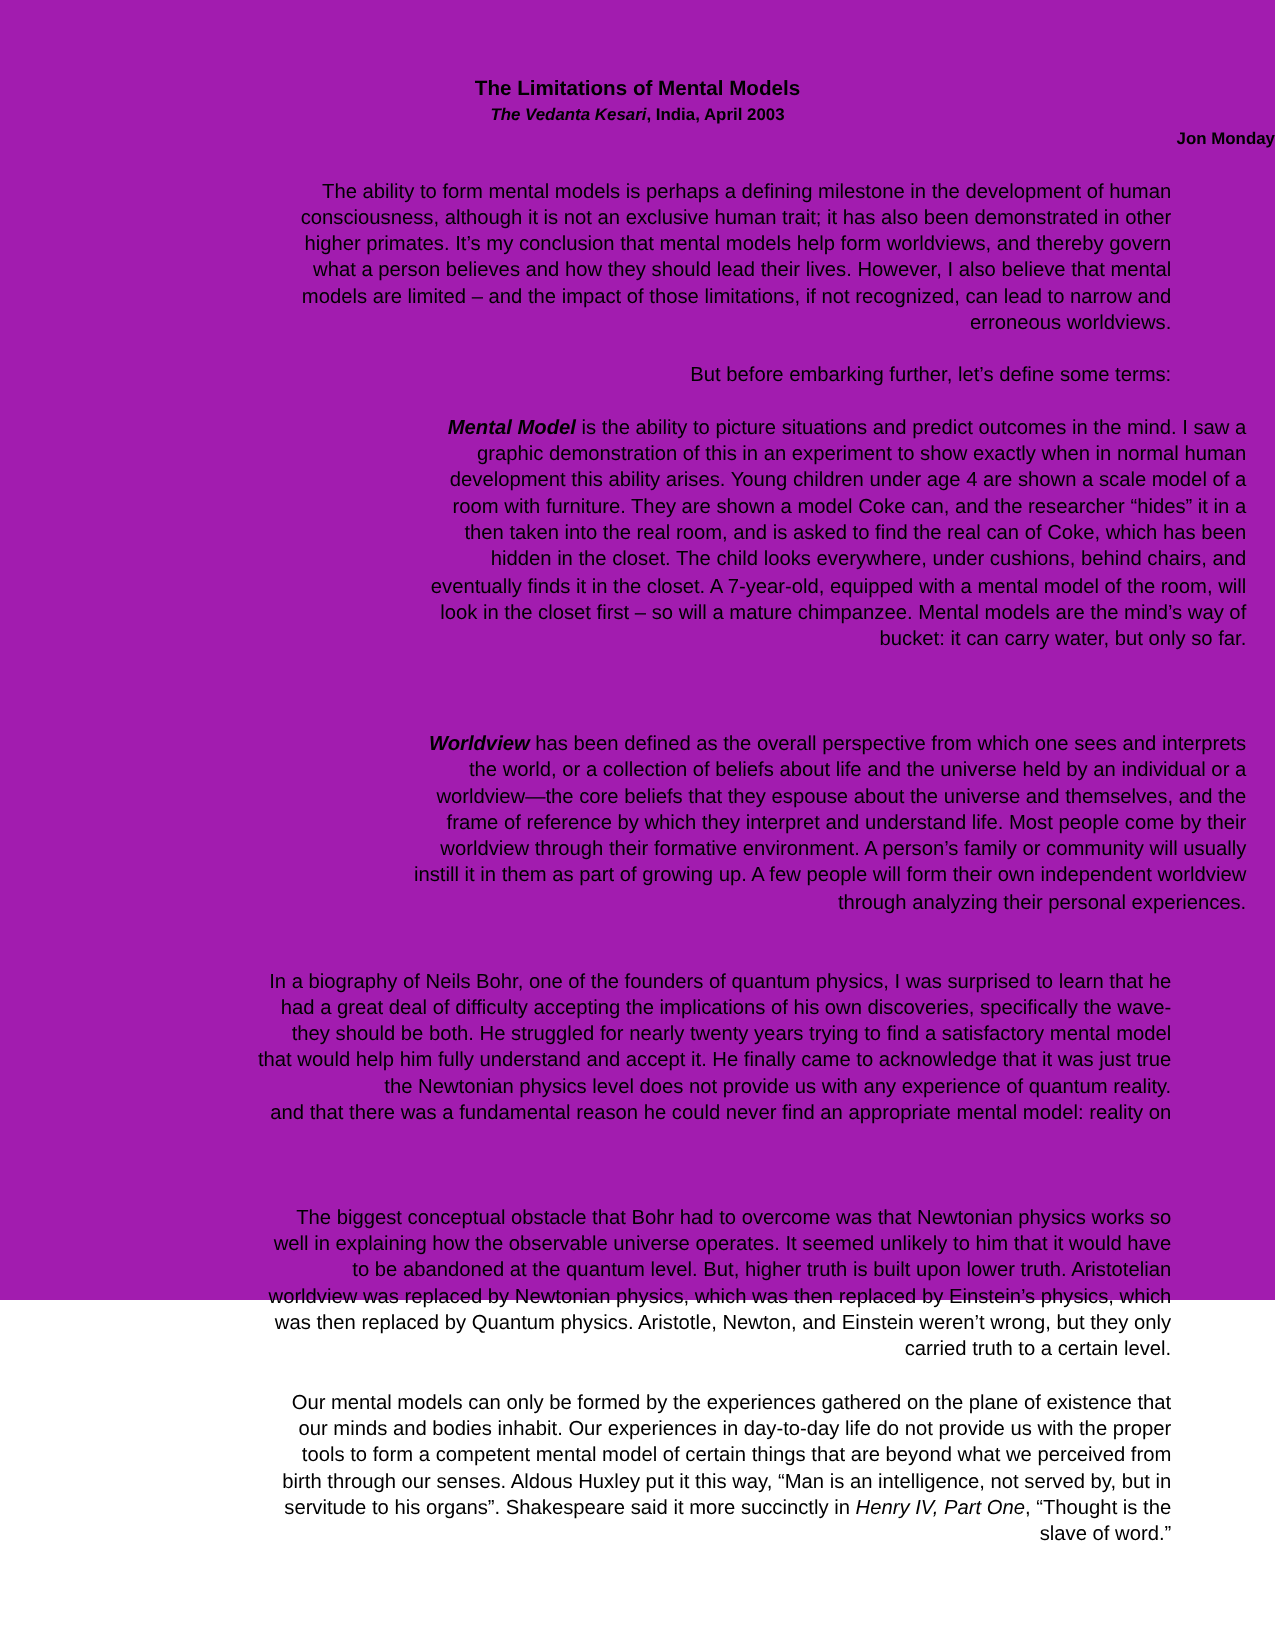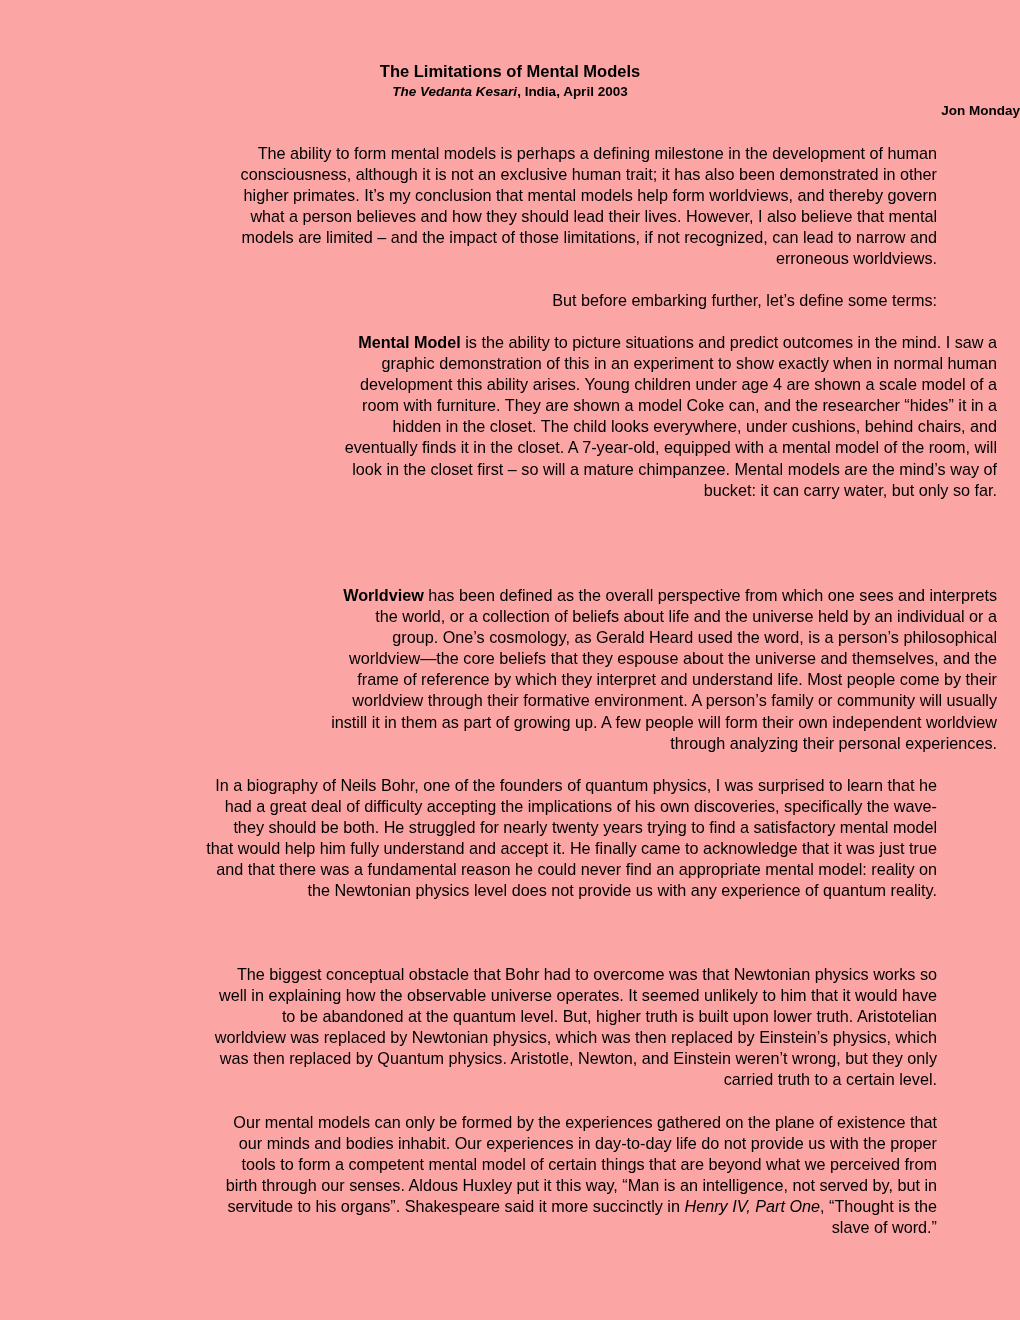--- a/index.html
+++ b/index.html
@@ -1,25 +1,25 @@
 <!DOCTYPE html>
 <html><head>
 <meta charset="utf-8">
 <style>
   html, body { margin: 0; padding: 0; background: #ffffff; }
   body { width: 1020px; height: 1320px; position: relative; overflow: hidden; color: #000; }
-  .page { position: absolute; left: 0; top: 0; width: 1020px; height: 1320px; background: #fca5a5; }
+  .page { position: absolute; left: 0; top: 0; width: 1020px; height: 1040px; background: #a21caf; }
   .header { position: absolute; left: 0; width: 1020px; text-align: center; font-family: "Liberation Sans", sans-serif; font-weight: bold; color: #000; }
   .title { top: 62px; font-size: 16.5px; }
   .subtitle { top: 84px; font-size: 13.5px; }
   .author { top: 103px; font-size: 13.5px; text-align: right; }
   .para { position: absolute; left: 97px; width: 840px; font-family: "Liberation Sans", sans-serif; font-size: 16.2px; line-height: 21.1px; color: #000; white-space: nowrap; text-align: right; }
   .para.indent { left: 157px; }
   .line { display: block; height: 21.1px; }
-  .b { font-weight: bold; }
+  .b { font-weight: bold; font-style: italic; }
   .i { font-style: italic; margin-top: 43px; }
 </style>
 </head>
 <body>
 
 <div class="page">
 
   <div class="header title">The Limitations of Mental Models</div>
   <div class="header subtitle"><span class="i">The Vedanta Kesari</span><span>, India, April 2003</span></div>
   <div class="header author">Jon Monday</div>
@@ -35,44 +35,44 @@
 
   <div class="para" style="top:290px">
     <span class="line">But before embarking further, let’s define some terms:</span>
   </div>
 
   <div class="para indent" style="top:332px">
     <span class="line"><span class="b">Mental Model</span><span> is the ability to picture situations and predict outcomes in the mind. I saw a</span></span>
     <span class="line">graphic demonstration of this in an experiment to show exactly when in normal human</span>
     <span class="line">development this ability arises. Young children under age 4 are shown a scale model of a</span>
     <span class="line">room with furniture. They are shown a model Coke can, and the researcher “hides” it in a</span>
+    <span class="line">then taken into the real room, and is asked to find the real can of Coke, which has been</span>
     <span class="line">hidden in the closet.  The child looks everywhere, under cushions, behind chairs, and</span>
     <span class="line">eventually finds it in the closet. A 7-year-old, equipped with a mental model of the room, will</span>
     <span class="line">look in the closet first – so will a mature chimpanzee. Mental models are the mind’s way of</span>
     <span class="line">bucket: it can carry water, but only so far.</span>
   </div>
 
   <div class="para indent" style="top:585px">
     <span class="line"><span class="b">Worldview</span><span> has been defined as the overall perspective from which one sees and interprets</span></span>
     <span class="line">the world, or a collection of beliefs about life and the universe held by an individual or a</span>
-    <span class="line">group. One’s cosmology, as Gerald Heard used the word, is a person’s philosophical</span>
     <span class="line">worldview—the core beliefs that they espouse about the universe and themselves, and the</span>
     <span class="line">frame of reference by which they interpret and understand life. Most people come by their</span>
     <span class="line">worldview through their formative environment. A person’s family or community will usually</span>
     <span class="line">instill it in them as part of growing up. A few people will form their own independent worldview</span>
     <span class="line">through analyzing their personal experiences.</span>
   </div>
 
   <div class="para" style="top:775px">
     <span class="line">In a biography of Neils Bohr, one of the founders of quantum physics, I was surprised to learn that he</span>
     <span class="line">had a great deal of difficulty accepting the implications of his own discoveries, specifically the wave-</span>
     <span class="line">they should be both. He struggled for nearly twenty years trying to find a satisfactory mental model</span>
     <span class="line">that would help him fully understand and accept it. He finally came to acknowledge that it was just true</span>
+    <span class="line">the Newtonian physics level does not provide us with any experience of quantum reality.</span>
     <span class="line">and that there was a fundamental reason he could never find an appropriate mental model: reality on</span>
-    <span class="line">the Newtonian physics level does not provide us with any experience of quantum reality.</span>
   </div>
 
   <div class="para" style="top:964px">
     <span class="line">The biggest conceptual obstacle that Bohr had to overcome was that Newtonian physics works so</span>
     <span class="line">well in explaining how the observable universe operates. It seemed unlikely to him that it would have</span>
     <span class="line">to be abandoned at the quantum level. But, higher truth is built upon lower truth. Aristotelian</span>
     <span class="line">worldview was replaced by Newtonian physics, which was then replaced by Einstein’s physics, which</span>
     <span class="line">was then replaced by Quantum physics. Aristotle, Newton, and Einstein weren’t wrong, but they only</span>
     <span class="line">carried truth to a certain level.</span>
   </div>

